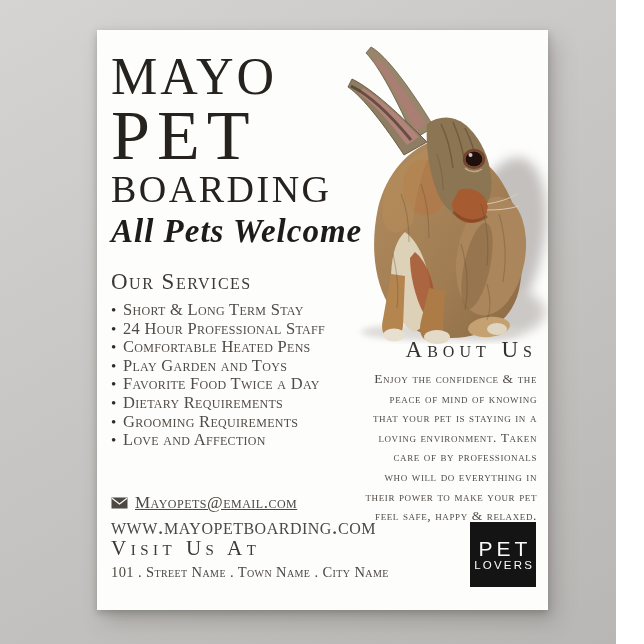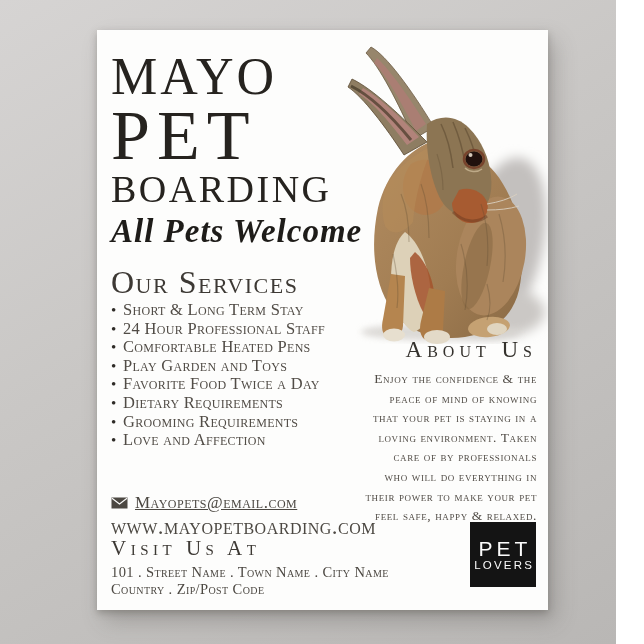--- a/index.html
+++ b/index.html
@@ -21,21 +21,21 @@
   .t1 { font-size: 52px; line-height: 54px; letter-spacing: 3px; }
   .t2 { font-size: 70px; line-height: 64px; letter-spacing: 7px; }
   .t3 { font-size: 38px; line-height: 42px; letter-spacing: 2.5px; }
   .tagline {
     font-size: 33px; line-height: 42px; font-style: italic; font-weight: bold;
     letter-spacing: 1px; color: #1e1c19; text-align: center;
   }
   
   .services { position: absolute; left: 14px; top: 238px; color: #514c46; }
   .services-heading {
-    font-variant: small-caps; font-size: 32px; line-height: 28px;
+    font-variant: small-caps; font-size: 23px; line-height: 28px;
     letter-spacing: 1.5px; color: #3d3934; margin-bottom: 5px;
   }
   .services-list { list-style: none; margin: 0; padding: 0; }
   .services-list li {
     font-variant: small-caps; font-size: 16.5px; line-height: 18.6px;
     letter-spacing: .3px; white-space: nowrap;
   }
   .services-list li::before {
     content: "•"; display: inline-block; width: 12px; color: #2e2b27; font-size: 15px;
   }
@@ -189,21 +189,20 @@
         <rect x="0.5" y="0.5" width="16" height="11" fill="#4c4842"></rect>
         <path d="M1,1.2 L8.5,7 L16,1.2" fill="none" stroke="#fdfdfc" stroke-width="1.1"></path>
       </svg>
       <span class="txt">Mayopets@email.com</span>
     </div>
     <div class="web-row">www.mayopetboarding.com</div>
 
     <div class="visit">
       <div class="visit-heading">Visit Us At</div>
       <div class="visit-line">101 . Street Name . Town Name . City Name</div>
-      <div class="visit-line">Country . Zip/Post Code</div>
     </div>
 
     <div class="about">
       <div class="about-heading">About Us</div>
       <div class="about-line">Enjoy the confidence &amp; the</div>
       <div class="about-line">peace of mind of knowing</div>
       <div class="about-line">that your pet is staying in a</div>
       <div class="about-line">loving environment. Taken</div>
       <div class="about-line">care of by professionals</div>
       <div class="about-line">who will do everything in</div>

